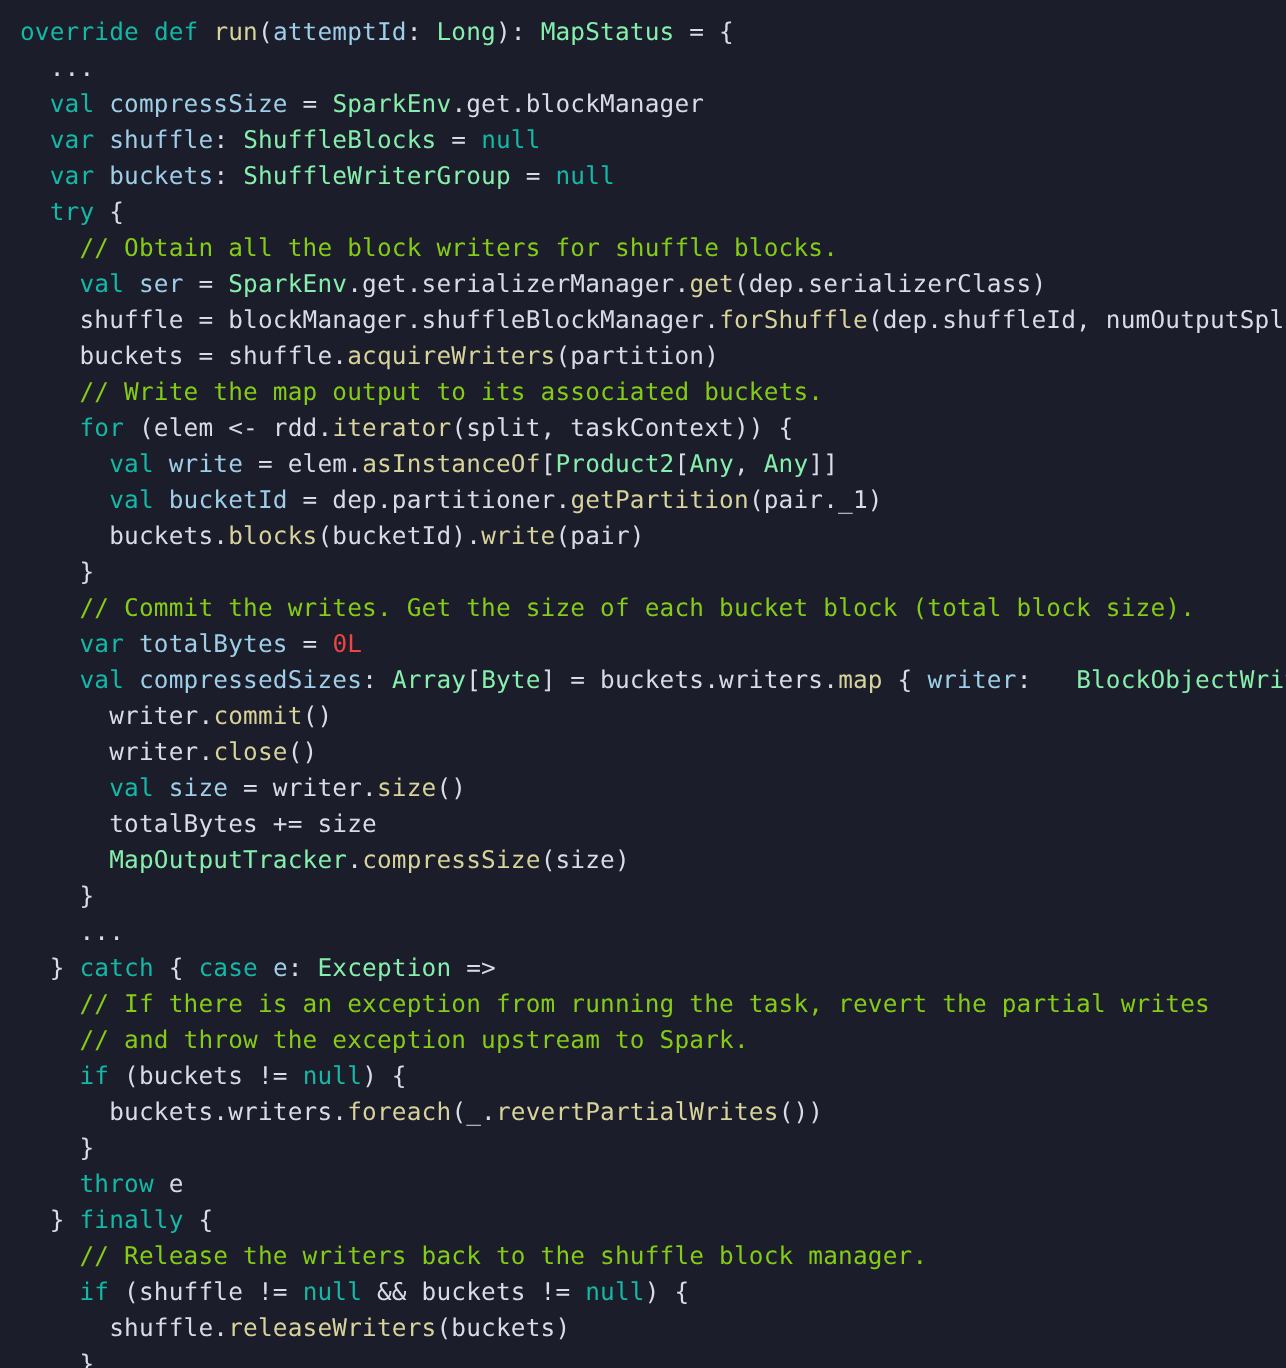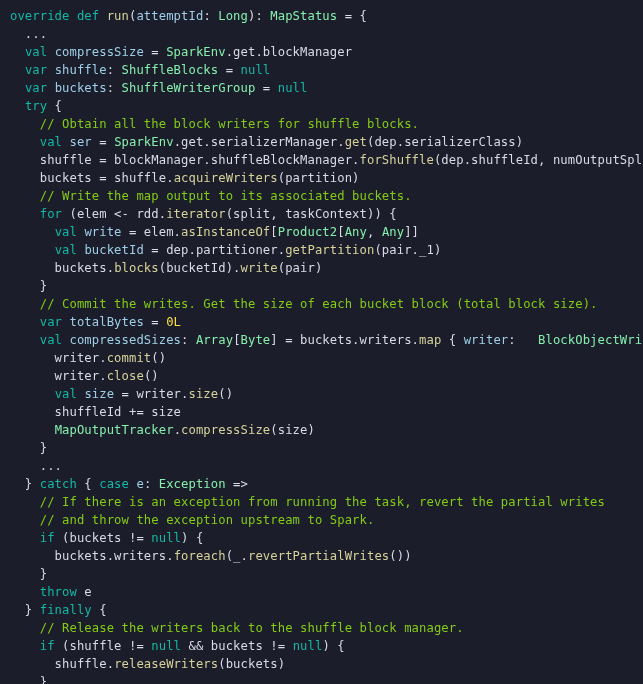--- a/index.html
+++ b/index.html
@@ -17,21 +17,21 @@
     font-size: 12.2px;
     line-height: 17px;
     color: #d9dbe6;
     white-space: pre;
     letter-spacing: 0.1px;
   }
   .kw { color: #14b8a6; }     
   .ty { color: #86efac; }     
   .fn { color: #d8d39b; }     
   .cm { color: #84cc16; }     
-  .nm { color: #fde047; }
+  .nm { color: #ef4444; }
   .id { color: #9fcfe8; }     
 </style>
 </head>
 <body>
 
 <pre class="code"><code><span><span class="kw">override</span> <span class="kw">def</span> <span class="fn">run</span>(<span class="id">attemptId</span>: <span class="ty">Long</span>): <span class="ty">MapStatus</span> = {</span>
 <span>  ...</span>
 <span>  <span class="kw">val</span> <span class="id">compressSize</span> = <span class="ty">SparkEnv</span>.get.blockManager</span>
 <span>  <span class="kw">var</span> <span class="id">shuffle</span>: <span class="ty">ShuffleBlocks</span> = <span class="kw">null</span></span>
 <span>  <span class="kw">var</span> <span class="id">buckets</span>: <span class="ty">ShuffleWriterGroup</span> = <span class="kw">null</span></span>
@@ -45,21 +45,21 @@
 <span>      <span class="kw">val</span> <span class="id">write</span> = elem.<span class="fn">asInstanceOf</span>[<span class="ty">Product2</span>[<span class="ty">Any</span>, <span class="ty">Any</span>]]</span>
 <span>      <span class="kw">val</span> <span class="id">bucketId</span> = dep.partitioner.<span class="fn">getPartition</span>(pair._1)</span>
 <span>      buckets.<span class="fn">blocks</span>(bucketId).<span class="fn">write</span>(pair)</span>
 <span>    }</span>
 <span>    <span class="cm">// Commit the writes. Get the size of each bucket block (total block size).</span></span>
 <span>    <span class="kw">var</span> <span class="id">totalBytes</span> = <span class="nm">0L</span></span>
 <span>    <span class="kw">val</span> <span class="id">compressedSizes</span>: <span class="ty">Array</span>[<span class="ty">Byte</span>] = buckets.writers.<span class="fn">map</span> { <span class="id">writer</span>:   <span class="ty">BlockObjectWriter</span> =&gt;</span>
 <span>      writer.<span class="fn">commit</span>()</span>
 <span>      writer.<span class="fn">close</span>()</span>
 <span>      <span class="kw">val</span> <span class="id">size</span> = writer.<span class="fn">size</span>()</span>
-<span>      shuffleId += size</span>
+<span>      totalBytes += size</span>
 <span>      <span class="ty">MapOutputTracker</span>.<span class="fn">compressSize</span>(size)</span>
 <span>    }</span>
 <span>    ...</span>
 <span>  } <span class="kw">catch</span> { <span class="kw">case</span> <span class="id">e</span>: <span class="ty">Exception</span> =&gt;</span>
 <span>    <span class="cm">// If there is an exception from running the task, revert the partial writes</span></span>
 <span>    <span class="cm">// and throw the exception upstream to Spark.</span></span>
 <span>    <span class="kw">if</span> (buckets != <span class="kw">null</span>) {</span>
 <span>      buckets.writers.<span class="fn">foreach</span>(_.<span class="fn">revertPartialWrites</span>())</span>
 <span>    }</span>
 <span>    <span class="kw">throw</span> e</span>

